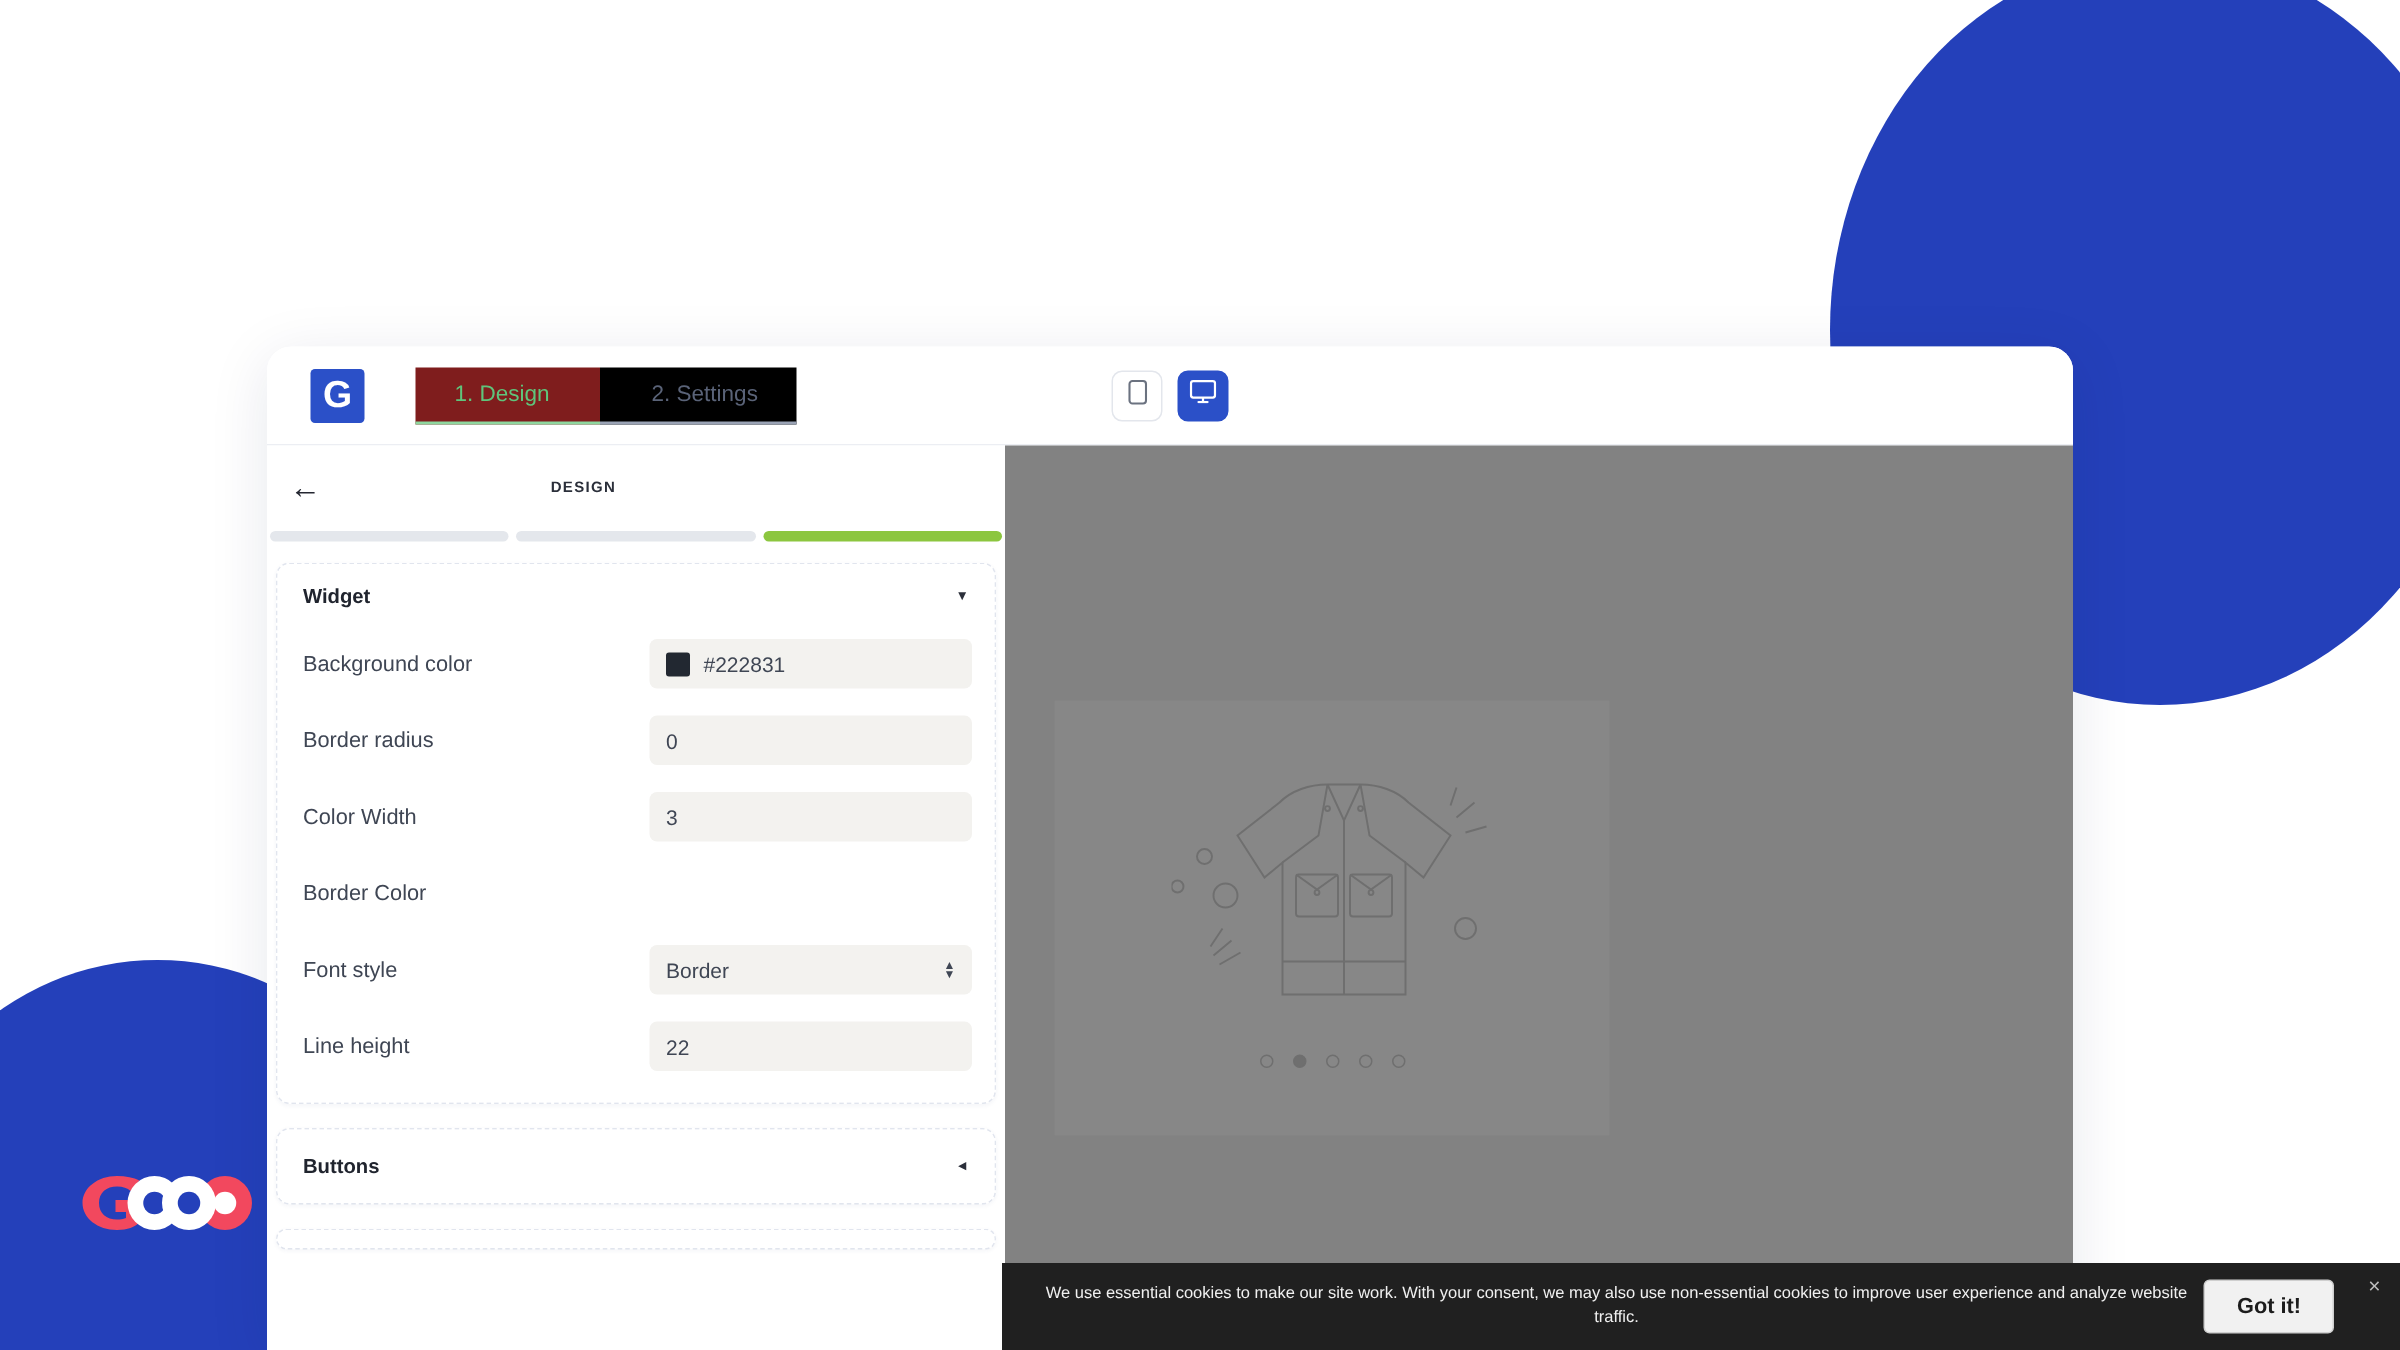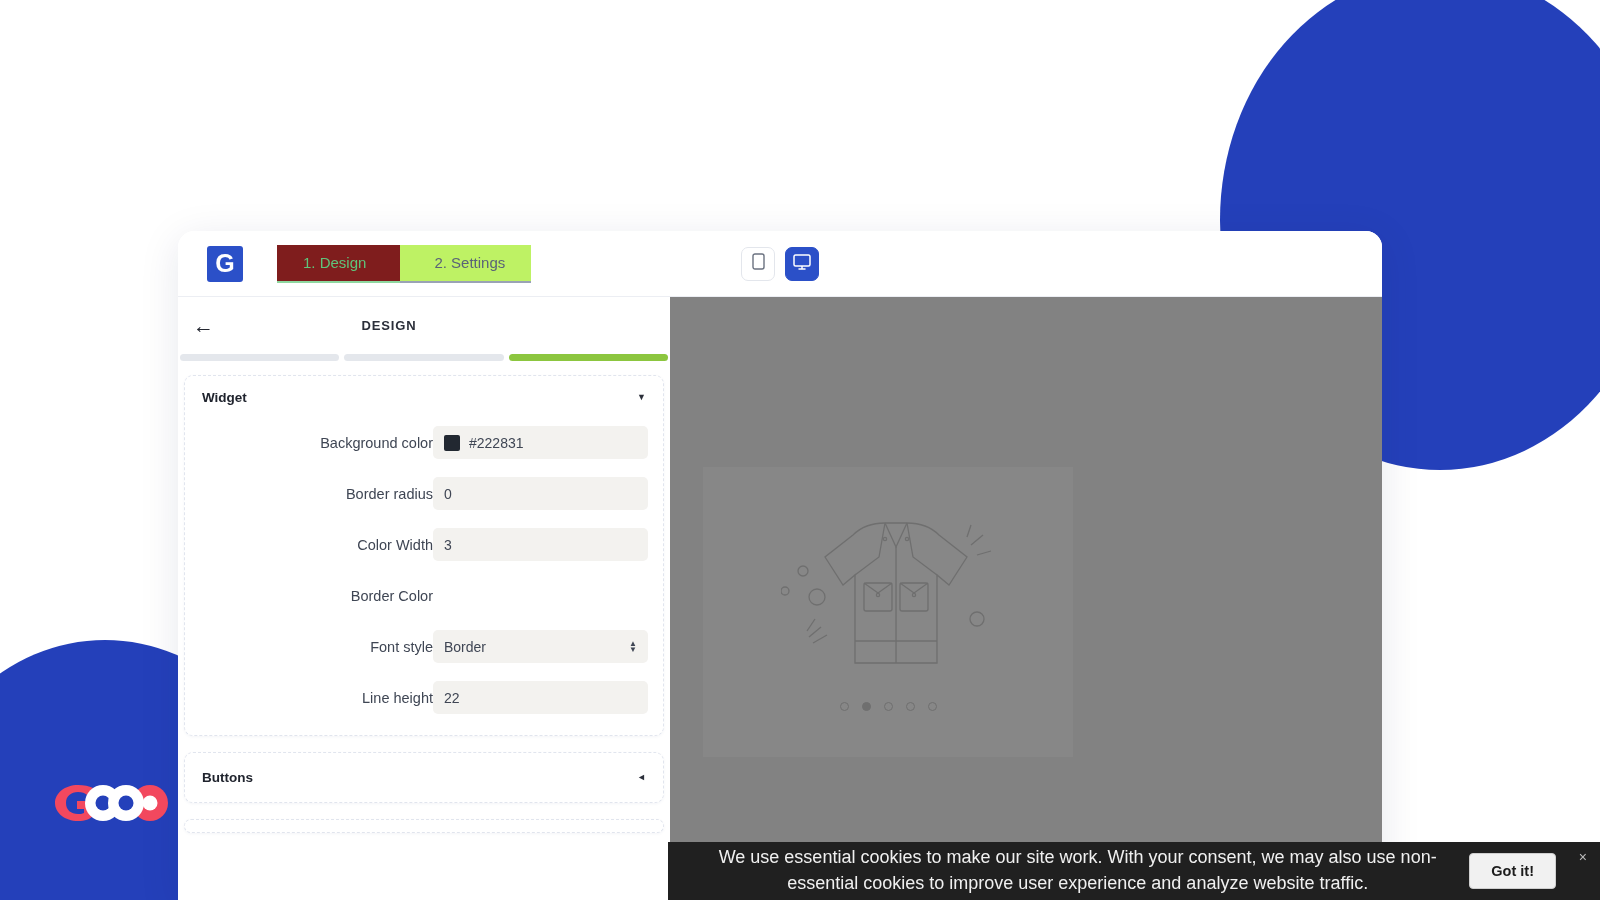--- a/index.html
+++ b/index.html
@@ -127,21 +127,21 @@
   .step.active:after {
     content: "";
     position: absolute;
     right: -18px; top: 0;
     width: 0; height: 0;
     border-top: 19px solid transparent;
     border-bottom: 19px solid transparent;
     border-left: 18px solid #d8f2dd;
   }
   .step.inactive {
-    background: #bef264;
+    background: #000000;
     color: #5a6378;
     padding-left: 34px;
     border-bottom: 2px solid #9aa3b5;
   }
 
   .device-toggle {
     position: absolute;
     left: 50%;
     transform: translateX(-50%);
     display: flex;
@@ -176,40 +176,39 @@
   .back-arrow {
     position: absolute;
     left: 15px;
     font-size: 21px;
     color: #242731;
     line-height: 1;
   }
   .panel-title {
     width: 100%;
     text-align: center;
-    font-size: 13px;
+    font-size: 10px;
     font-weight: bold;
     letter-spacing: 0.9px;
     color: #2b2f3a;
     padding-right: 70px;
   }
   .progress-row {
     display: flex;
     gap: 5px;
     padding: 0 2px;
     height: 7px;
   }
   .pseg { flex: 1; height: 7px; border-radius: 4px; background: #e4e7ec; }
   .pseg.done { background: #8cc63f; }
 
   .panel-scroll {
     flex: 1;
     padding: 14px 6px 0 6px;
     overflow: hidden;
-    text-align: right;
   }
 
   .card {
     background: #ffffff;
     border: 1px dashed #e1e5ee;
     border-radius: 9px;
     margin: 0 0 16px 0;
     box-shadow: 0 1px 3px rgba(30,50,120,0.05);
   }
   .card-head {
@@ -309,21 +308,21 @@
     background: #202020;
     display: flex;
     align-items: center;
     padding: 0 20px 0 28px;
     z-index: 6;
   }
   .cookie-text {
     flex: 1;
     text-align: center;
     color: #f0f0f0;
-    font-size: 18px;
+    font-size: 11px;
     line-height: 1.42;
     padding-right: 10px;
   }
   .cookie-btn {
     background: #f1f1f1;
     border: 1px solid #cfcfcf;
     border-radius: 4px;
     color: #1c1c1c;
     font-size: 14.5px;
     font-weight: bold;

